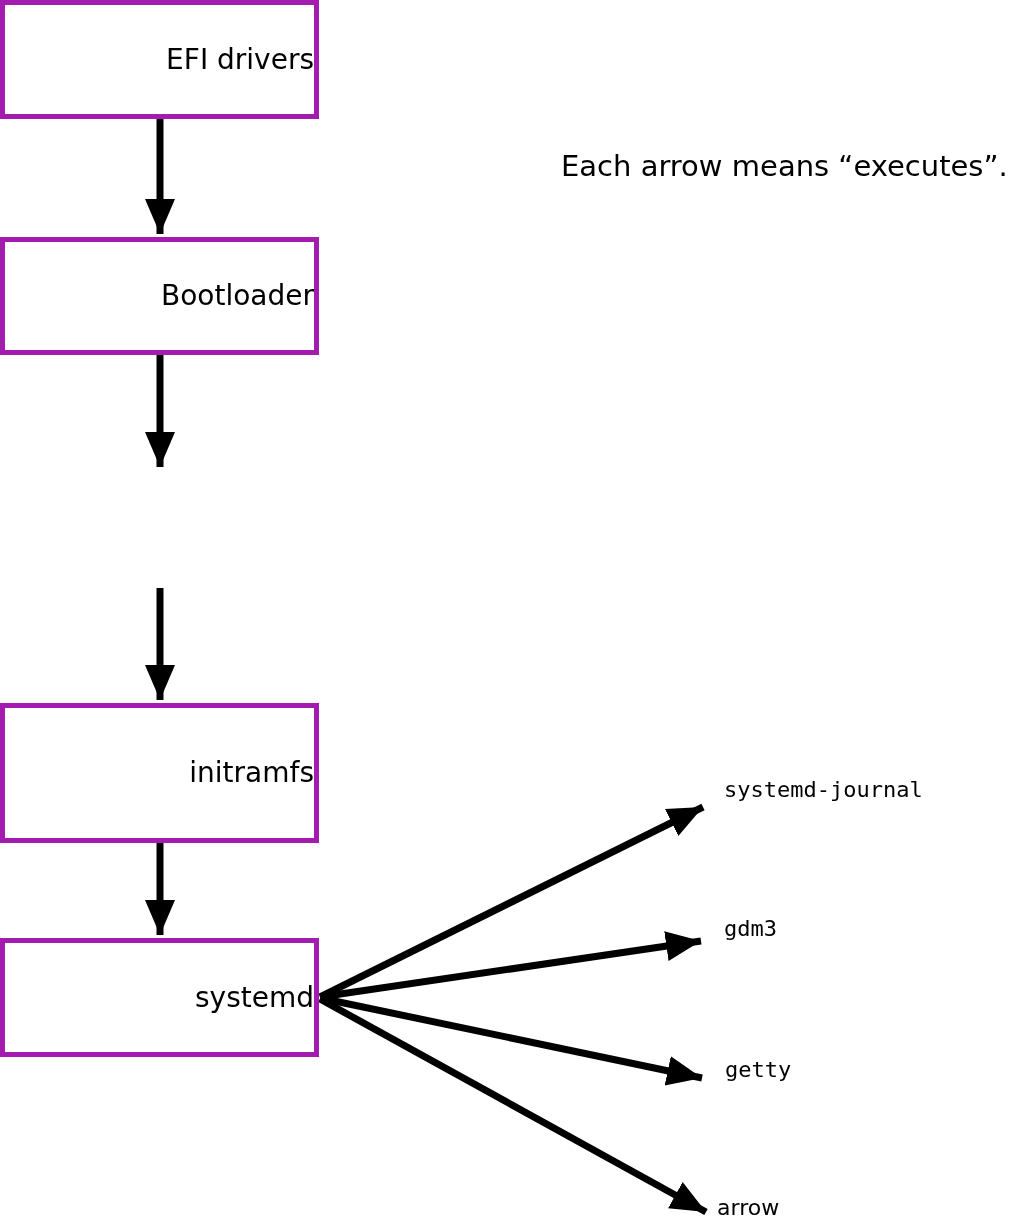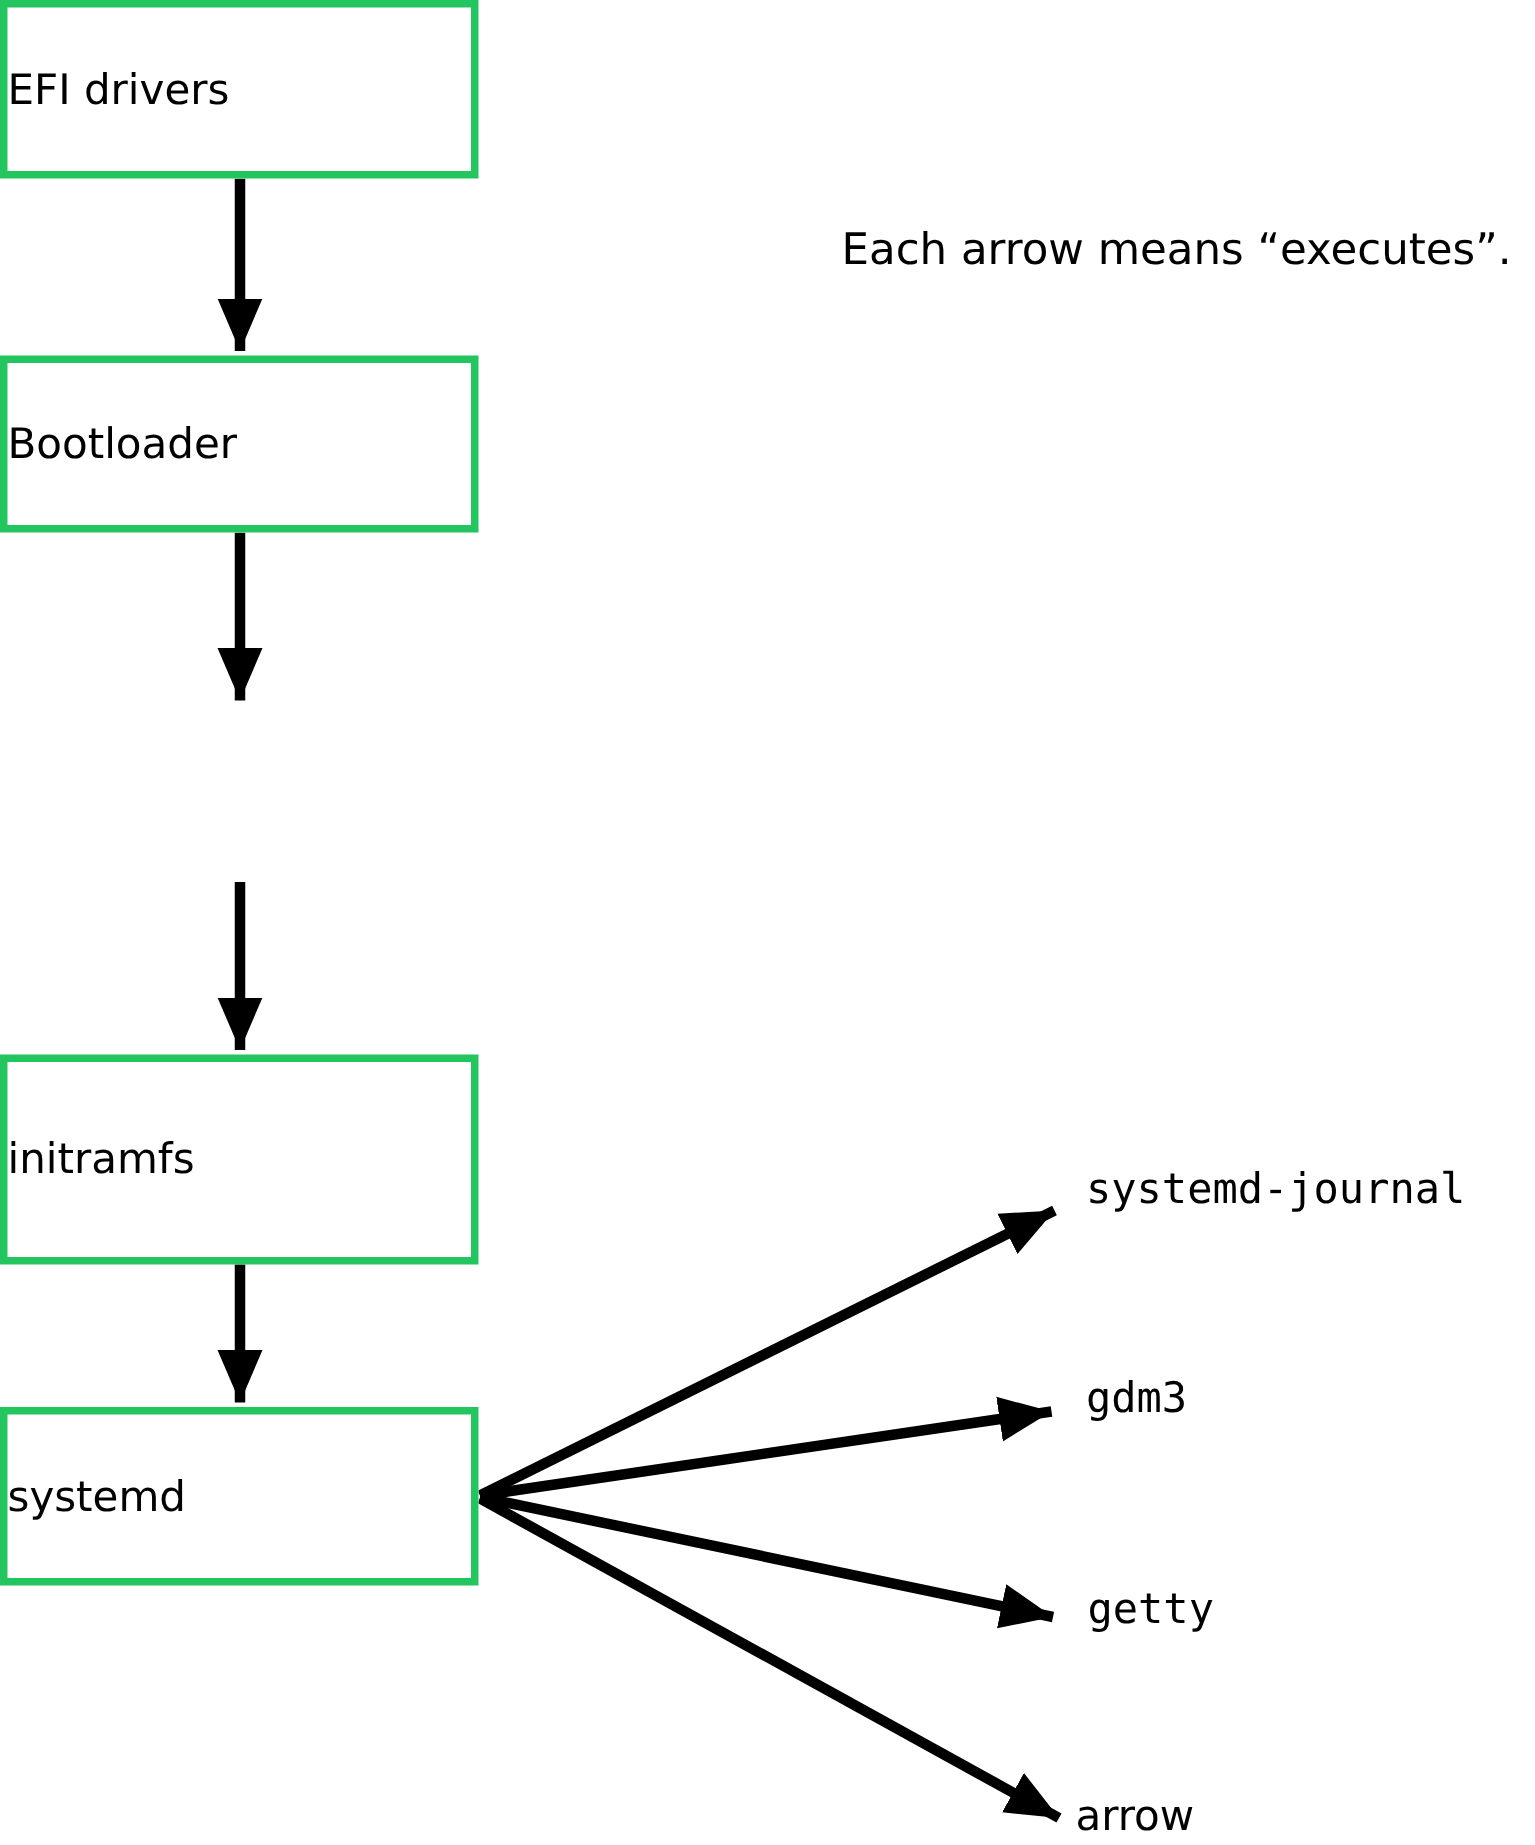--- a/index.html
+++ b/index.html
@@ -17,24 +17,24 @@
     left: 0; top: 0;
     width: 1023px; height: 1230px;
   }
   .node {
     position: absolute;
     left: 0;
     width: 319px;
     height: 118px;
     box-sizing: border-box;
     background: #ffffff;
-    border: 5px solid #22c55e;
+    border: 5px solid #a21caf;
     display: flex;
     align-items: center;
-    justify-content: flex-start;
+    justify-content: flex-end;
     font-size: 28px;
     line-height: 1;
     color: #000000;
   }
   .node-1 { top: 0; height: 119px; }
   .node-2 { top: 237px; }
   .node-3 { top: 470px; }
   .node-4 { top: 703px; height: 140px; }
   .node-5 { top: 938px; height: 119px; }
   .annotation {
@@ -42,21 +42,21 @@
     left: 561px;
     top: 152px;
     font-size: 29px;
     line-height: 1;
     white-space: nowrap;
     color: #000000;
   }
   .leaf-label {
     position: absolute;
     font-family: "DejaVu Sans Mono", monospace;
-    font-size: 28px;
+    font-size: 22px;
     line-height: 1;
     white-space: nowrap;
     color: #000000;
   }
   .leaf-label.sans { font-family: "DejaVu Sans", sans-serif; }
   .leaf-1 { left: 724px; top: 779px; }
   .leaf-2 { left: 724px; top: 918px; }
   .leaf-3 { left: 725px; top: 1059px; }
   .leaf-4 { left: 717px; top: 1197px; }
 </style>

